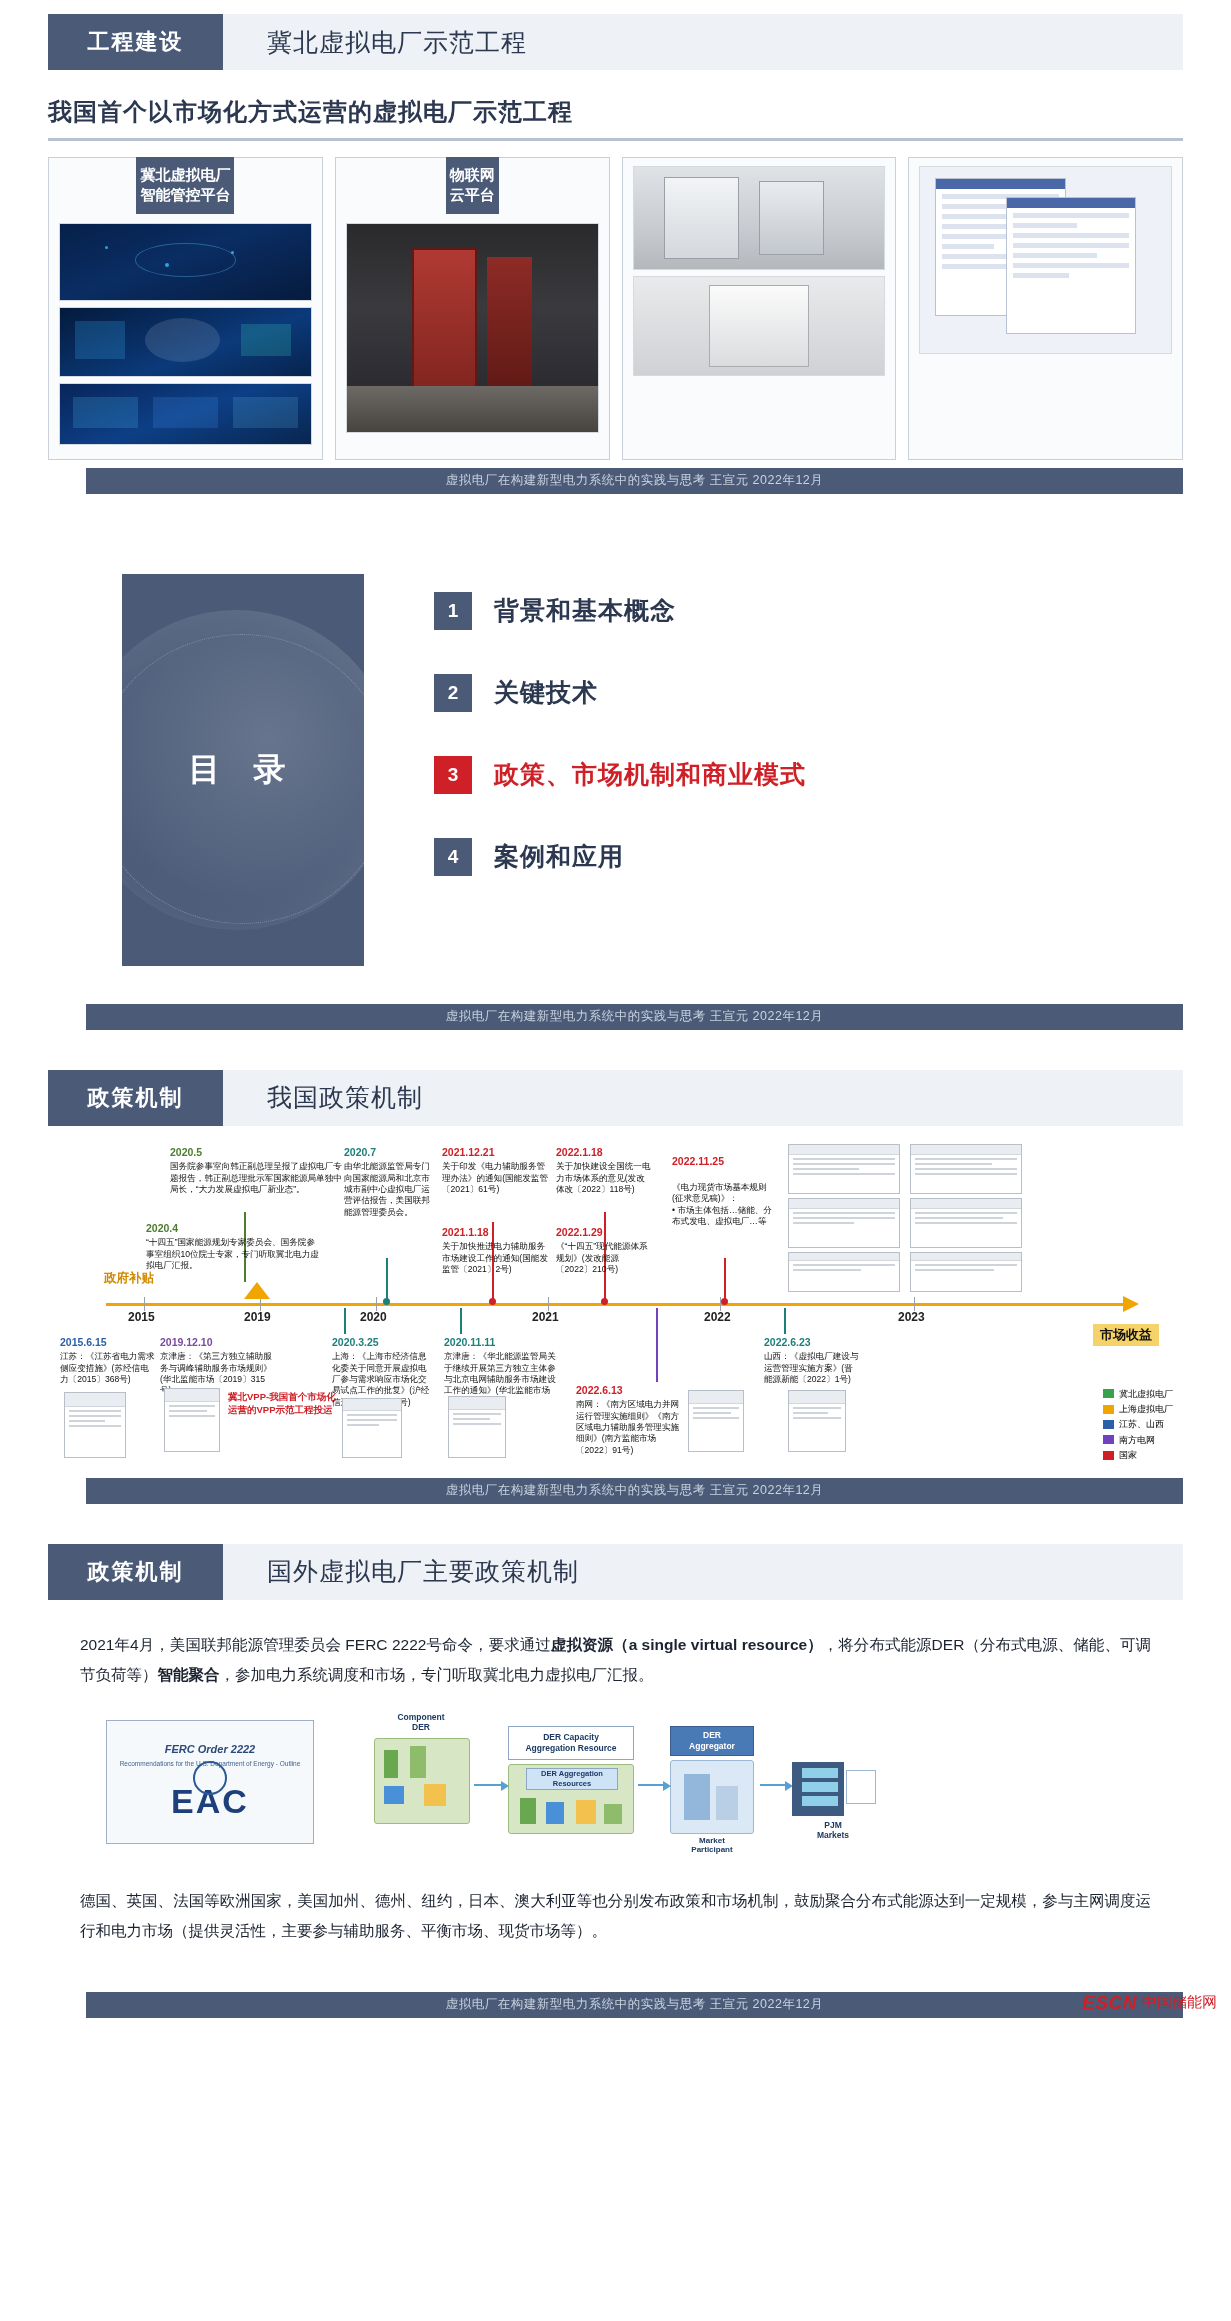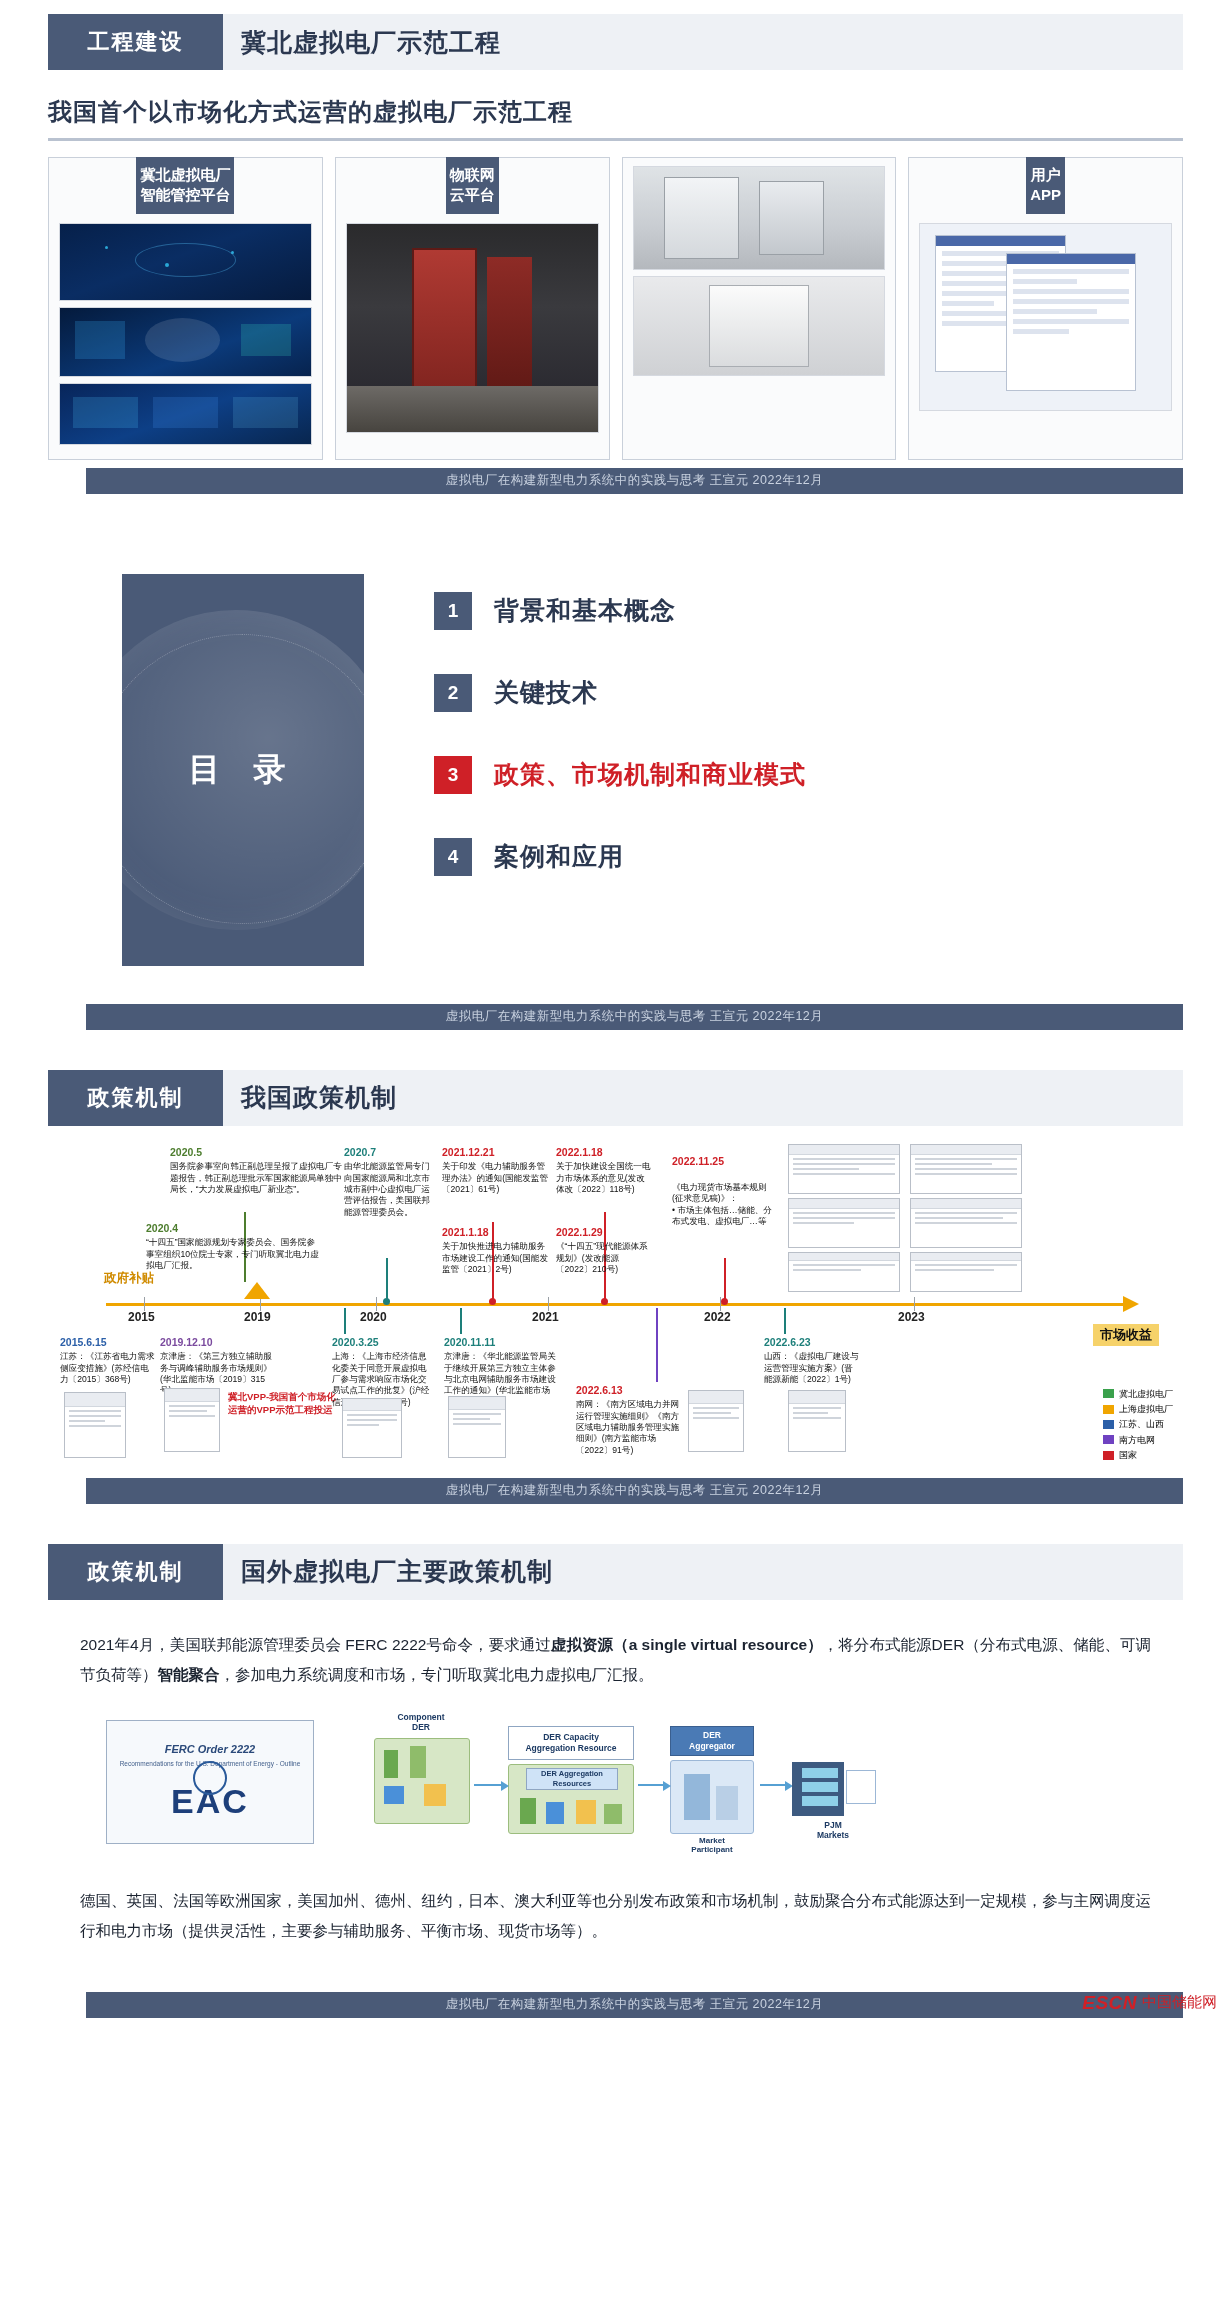--- a/index.html
+++ b/index.html
@@ -35,24 +35,24 @@
     letter-spacing: 2px;
     display: flex;
     align-items: center;
     justify-content: center;
     padding: 0 22px;
     min-width: 175px;
   }
   .slide-head .ttl {
     color: #2b3850;
     font-size: 25px;
-    font-weight: bold;
+    font-weight: normal;
     display: flex;
     align-items: center;
-    padding-left: 18px;
+    padding-left: 44px;
     letter-spacing: 1px;
   }
 
   
   .footer {
     margin: 0 48px;
     height: 26px;
     background: #4a5a77;
     display: flex;
     align-items: center;
@@ -396,26 +396,20 @@
             <div class="rack"></div>
             <div class="rack2"></div>
           </div>
           <div class="sh sh-meter">
             <div class="box"></div>
           </div>
         </div>
       </div>
 
       <div class="s1-card">
-        <div class="capwrap">
-          <div class="cap">
-            <span>用户</span><br>
-            <span>APP</span>
-          </div>
-        </div>
         <div class="s1-shot">
           <div class="sh sh-app">
             <div class="phone" style="left:6%;top:6%;width:52%;height:74%;">
               <div class="bar"></div>
               <div class="ln"></div>
                 <div class="ln"></div>
                 <div class="ln"></div>
               <div class="ln" style="width:60%"></div>
                 <div class="ln"></div>
                 <div class="ln" style="width:40%"></div>

